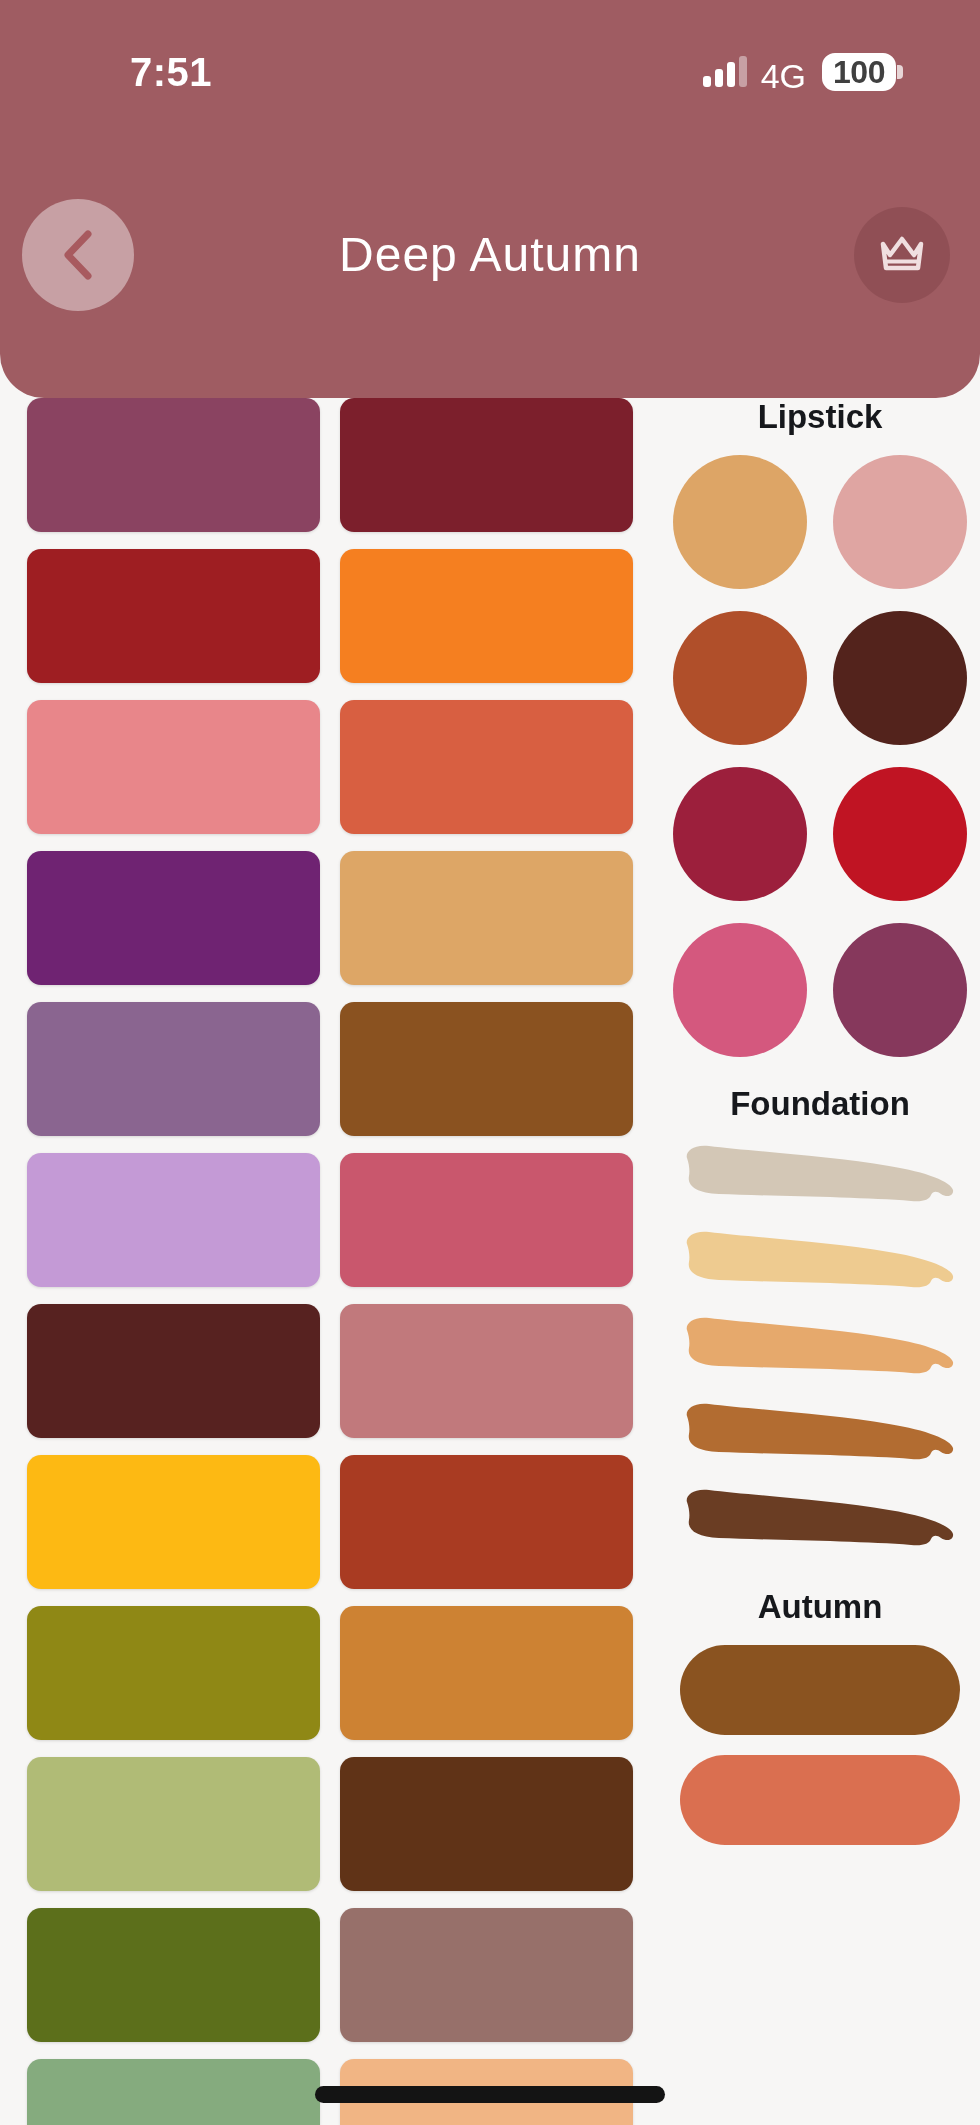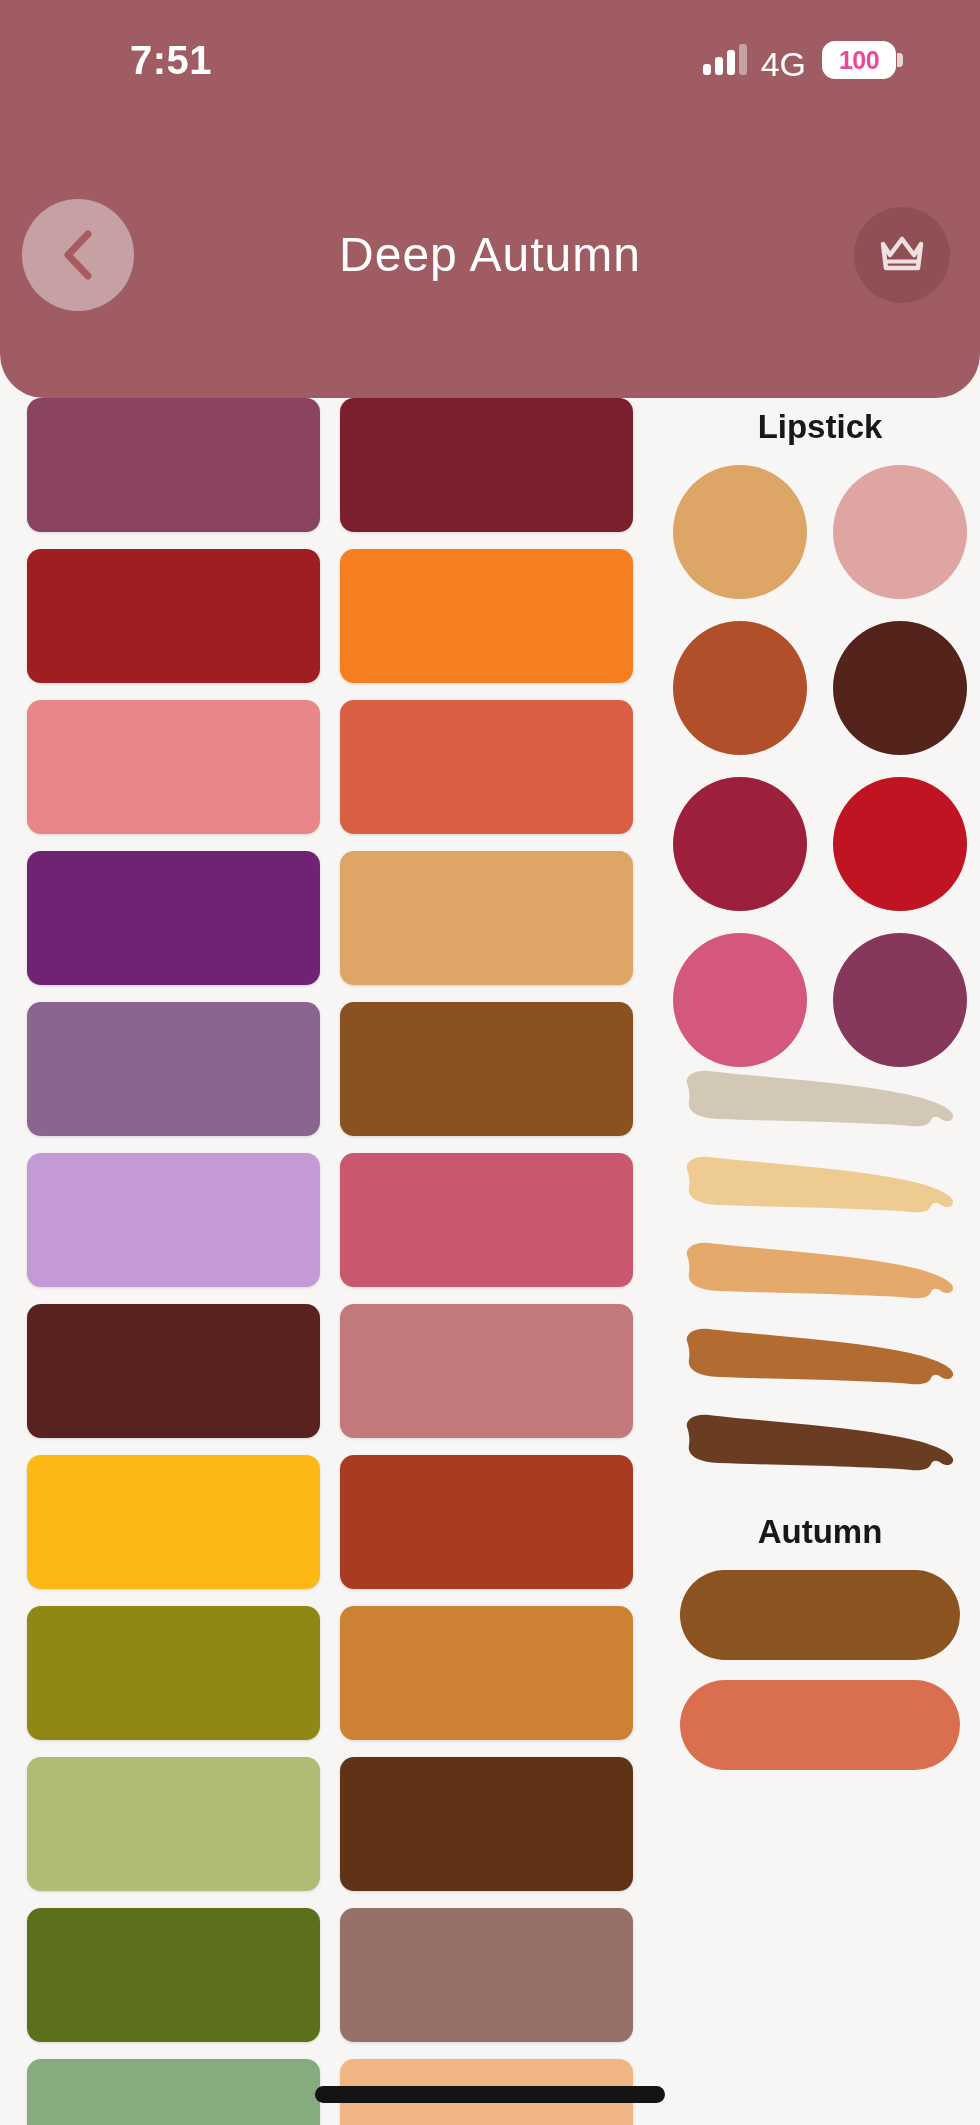--- a/index.html
+++ b/index.html
@@ -27,21 +27,21 @@
     width: 980px;
     height: 398px;
     background: #9f5c62;
     border-bottom-left-radius: 44px;
     border-bottom-right-radius: 44px;
     z-index: 5;
   }
 
   .statusbar {
     position: absolute;
-    top: 0; left: 0;
+    top: 12px; left: 0;
     width: 980px;
     height: 120px;
     display: flex;
     align-items: center;
     justify-content: space-between;
     padding: 0 84px 0 130px;
   }
 
   .status-time {
     color: #ffffff;
@@ -89,22 +89,22 @@
     display: flex;
     align-items: center;
     justify-content: center;
     width: 74px;
     height: 38px;
     border: 4px solid #ffffff;
     border-radius: 13px;
     background: #ffffff;
   }
   .battery span {
-    color: #ec4899;
-    font-size: 25px;
+    color: #404040;
+    font-size: 32px;
     font-weight: 700;
     line-height: 1;
     letter-spacing: -0.5px;
   }
   .battery::after {
     content: "";
     position: absolute;
     right: -11px;
     width: 6px;
     height: 14px;
@@ -193,21 +193,21 @@
     width: 320px;
   }
 
   .section-title {
     text-align: center;
     font-size: 33px;
     font-weight: 700;
     color: #16181c;
     letter-spacing: 0px;
     line-height: 1;
-    padding-top: 12px;
+    padding-top: 2px;
     padding-bottom: 22px;
   }
   .section-title.foundation { padding-top: 30px; }
   .section-title.blush { padding-top: 34px; }
 
   .circle-grid {
     display: flex;
     flex-wrap: wrap;
     justify-content: center;
     gap: 22px 26px;
@@ -356,20 +356,21 @@
           <div class="lip-circle" style="background: rgb(221, 165, 102);"></div>
           <div class="lip-circle" style="background: rgb(223, 165, 162);"></div>
           <div class="lip-circle" style="background: rgb(176, 79, 42);"></div>
           <div class="lip-circle" style="background: rgb(83, 35, 28);"></div>
           <div class="lip-circle" style="background: rgb(156, 31, 60);"></div>
           <div class="lip-circle" style="background: rgb(192, 20, 35);"></div>
           <div class="lip-circle" style="background: rgb(212, 88, 126);"></div>
           <div class="lip-circle" style="background: rgb(134, 56, 92);"></div>
         </div>
 
+      <div class="section-title foundation">Foundation</div>
       <div class="smear-list" id="foundation-list">
           <span class="smear"><svg width="282" height="66" viewBox="0 0 282 66">
               <path d="M8 16 C6 10 14 2 30 4 C70 9 150 14 210 24 C248 30 272 40 274 48 C275 54 268 56 262 52 C258 49 254 49 252 53 C250 58 244 60 232 59 C180 55 90 54 40 52 C18 51 8 44 10 34 C11 28 10 22 8 16 Z" fill="#d3c7b6"></path>
             </svg></span>
           <span class="smear"><svg width="282" height="66" viewBox="0 0 282 66">
               <path d="M8 16 C6 10 14 2 30 4 C70 9 150 14 210 24 C248 30 272 40 274 48 C275 54 268 56 262 52 C258 49 254 49 252 53 C250 58 244 60 232 59 C180 55 90 54 40 52 C18 51 8 44 10 34 C11 28 10 22 8 16 Z" fill="#eecb90"></path>
             </svg></span>
           <span class="smear"><svg width="282" height="66" viewBox="0 0 282 66">
               <path d="M8 16 C6 10 14 2 30 4 C70 9 150 14 210 24 C248 30 272 40 274 48 C275 54 268 56 262 52 C258 49 254 49 252 53 C250 58 244 60 232 59 C180 55 90 54 40 52 C18 51 8 44 10 34 C11 28 10 22 8 16 Z" fill="#e6a96c"></path>
             </svg></span>

